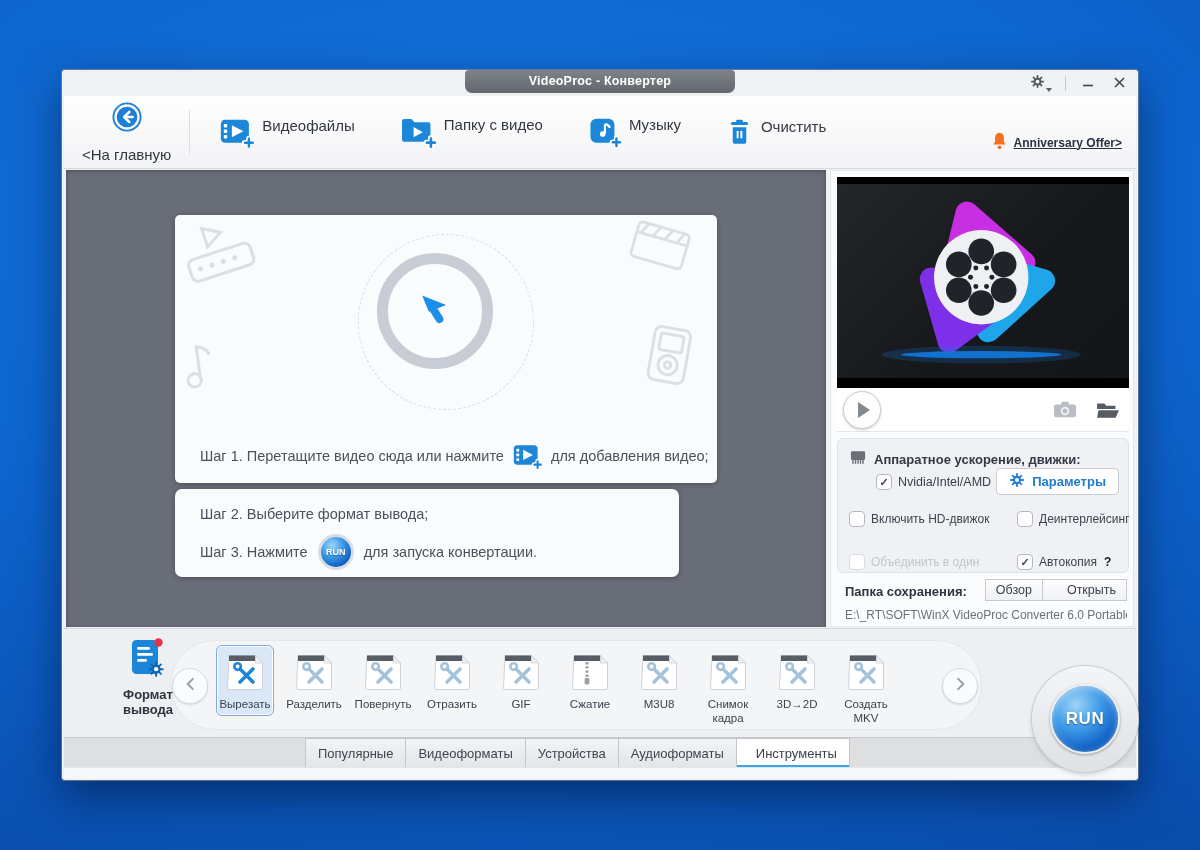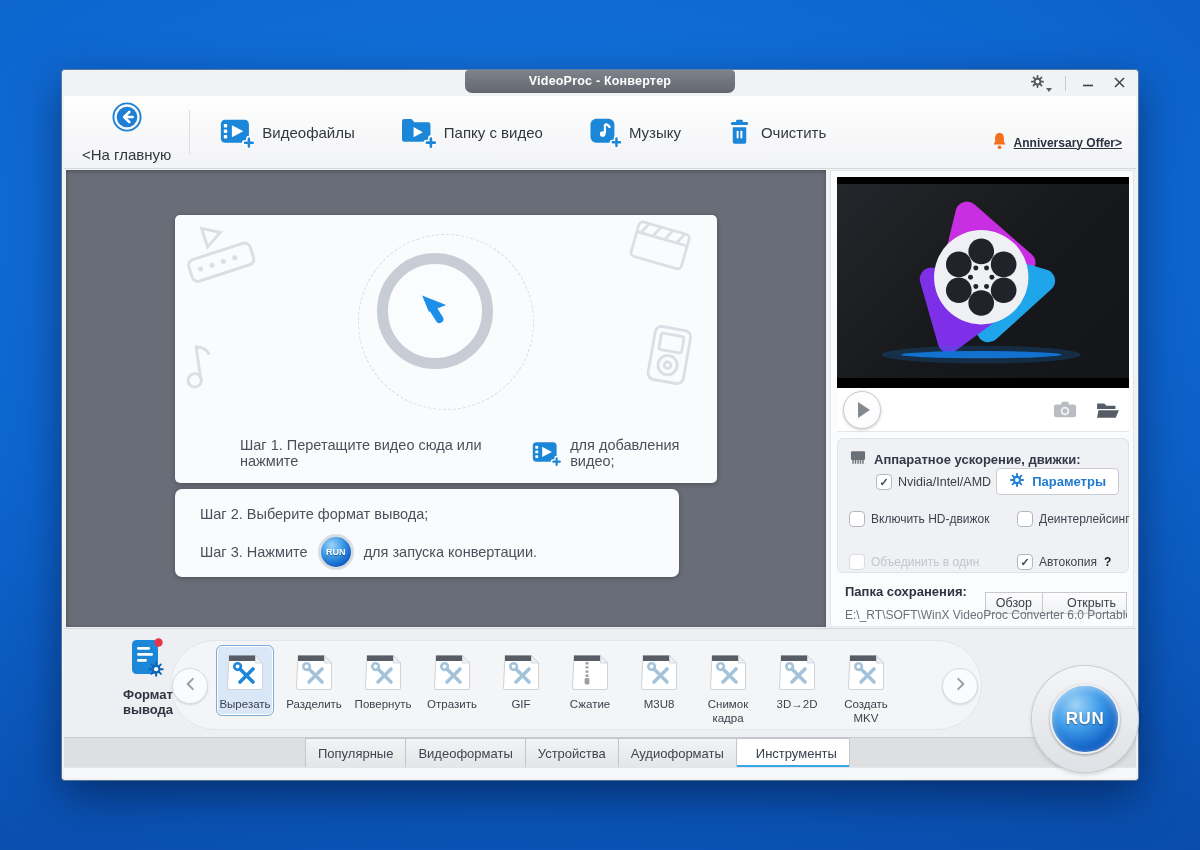--- a/index.html
+++ b/index.html
@@ -20,36 +20,36 @@
   .ctrl-divider { width:1px; height:15px; background:#c7cacf; }
   .ctrl { display:flex; align-items:center; justify-content:center; width:18px; height:16px; }
 
   
   .toolbar { position:absolute; top:26px; left:2px; right:2px; height:73px;
     background:linear-gradient(#fefefe,#f2f3f5); border-bottom:1px solid #d6d8db; display:flex; align-items:center; }
   .back-btn { display:flex; align-items:center; gap:10px; margin-left:18px;flex-direction:column; }
   .back-label,.tb-label { font-size:15px; color:#33383f; }
   .tb-divider { width:1px; height:44px; background:#dcdee1; margin:0 0 0 18px; }
   #toolbar-items { display:flex; align-items:center; gap:45px; margin-left:30px; }
-  .tb-item { display:flex; align-items:center; gap:8px; }
+  .tb-item { display:flex; align-items:flex-start; gap:8px; }
   .tb-icon { display:flex; }
   .offer { position:absolute; right:14px; bottom:14px; display:flex; align-items:center; gap:6px; }
   .offer-label { font-size:12px; font-weight:600; color:#2b3240; text-decoration:underline; }
 
   
   .dark-area { position:absolute; left:4px; top:100px; width:760px; height:457px; background:#686d78;
     box-shadow: inset 0 1px 4px rgba(0,0,0,.3); }
   .drop-card { position:absolute; left:109px; top:45px; width:542px; height:268px; background:#fafbfd;
     border-radius:5px; overflow:hidden; box-shadow:0 1px 5px rgba(0,0,0,.28); }
   .wm { position:absolute; opacity:.4; }
   .dashed-circle { position:absolute; left:183px; top:19px; width:176px; height:176px; border:1px dashed #d7dbe2; border-radius:50%; }
   .ring { position:absolute; left:202px; top:38px; width:116px; height:116px; border:11px solid #c8cdd5; border-radius:50%;
     display:flex; align-items:center; justify-content:center; background:#fbfcfd; }
   .step1 { position:absolute; left:25px; bottom:14px; display:flex; align-items:center; gap:9px;
-    font-size:14.5px; color:#4b515b;margin-left:40px; }
+    font-size:14.5px; color:#4b515b; }
   .steps-card { position:absolute; left:109px; top:319px; width:504px; height:88px; background:#fafbfd;
     border-radius:7px; padding:17px 0 0 25px; box-shadow:0 1px 5px rgba(0,0,0,.28); }
   .step2 { font-size:14.5px; color:#4b515b; }
   .step3 { margin-top:12px; display:flex; align-items:center; gap:10px; font-size:14.5px; color:#4b515b; }
   .mini-run { width:36px; height:36px; border-radius:50%;
     background:radial-gradient(circle at 36% 28%, #9fd4f6 0%, #3f9ce9 38%, #1263c6 72%, #0a4aa8 100%);
     border:3px solid #d9dce0; display:flex; align-items:center; justify-content:center;
     color:#fff; font-size:9px; font-weight:bold; text-shadow:0 1px 1px rgba(0,0,0,.4); }
 
   
@@ -74,21 +74,21 @@
     font-weight:bold; color:#1f7ad0; font-size:13px; }
   #hw-grid { position:absolute; left:11px; top:72px; right:4px; display:grid; grid-template-columns:168px 1fr; row-gap:27px; }
   .cb-row { display:flex; align-items:center; gap:6px; font-size:12px; color:#3e4450; }
   .cb { width:16px; height:16px; border-radius:4px; border:1px solid #b3b8c0; background:#fff;
     display:flex; align-items:center; justify-content:center; font-size:11px; font-weight:bold; color:#424a57; flex:0 0 auto; }
   .cb.disabled { border-color:#d8dbe0; } .cb-row.disabled .cb-label { color:#c2c6cd; }
   .q-mark { font-weight:bold; color:#14181f; margin-left:1px; }
 
   .save-section { position:absolute; left:6px; top:405px; width:292px; height:50px; }
   .save-label { position:absolute; left:8px; top:8px; font-size:13px; font-weight:bold; color:#2e3440; }
-  .save-btns { position:absolute; right:2px; top:16px; display:flex;border-radius:10px; }
+  .save-btns { position:absolute; right:2px; top:3px; display:flex;border-radius:10px; }
   .sv-btn { padding:3px 10px; background:linear-gradient(#fdfdfe,#f0f1f3); border:1px solid #c6c9ce; font-size:12.5px; color:#3a404c; }
   .sv-btn + .sv-btn { margin-left:-1px;padding-left:24px; }
   .save-path { position:absolute; left:8px; top:32px; width:282px; font-size:12px; color:#6b717a; white-space:nowrap; overflow:hidden; }
 
   
   .bottombar { position:absolute; left:2px; right:2px; top:558px; height:109px; background:#edeff2; border-top:1px solid #d6d8db; }
   .tools-shell { position:absolute; left:106px; top:11px; width:812px; height:90px; border-radius:45px;
     background:#f3f5f7; border:1px solid #e3e6ea; }
   .format-btn { position:absolute; left:36px; top:7px; width:96px; text-align:center; }
   .format-label { margin:2px auto 0; width:72px; font-weight:bold; font-size:13px; color:#2e3540; line-height:1.15; }

